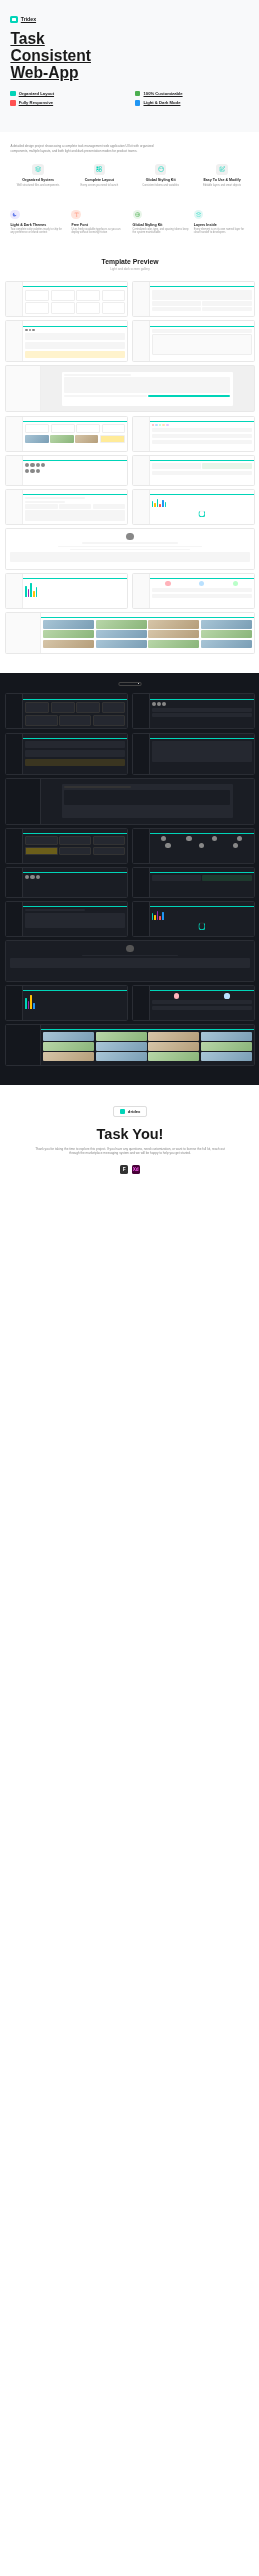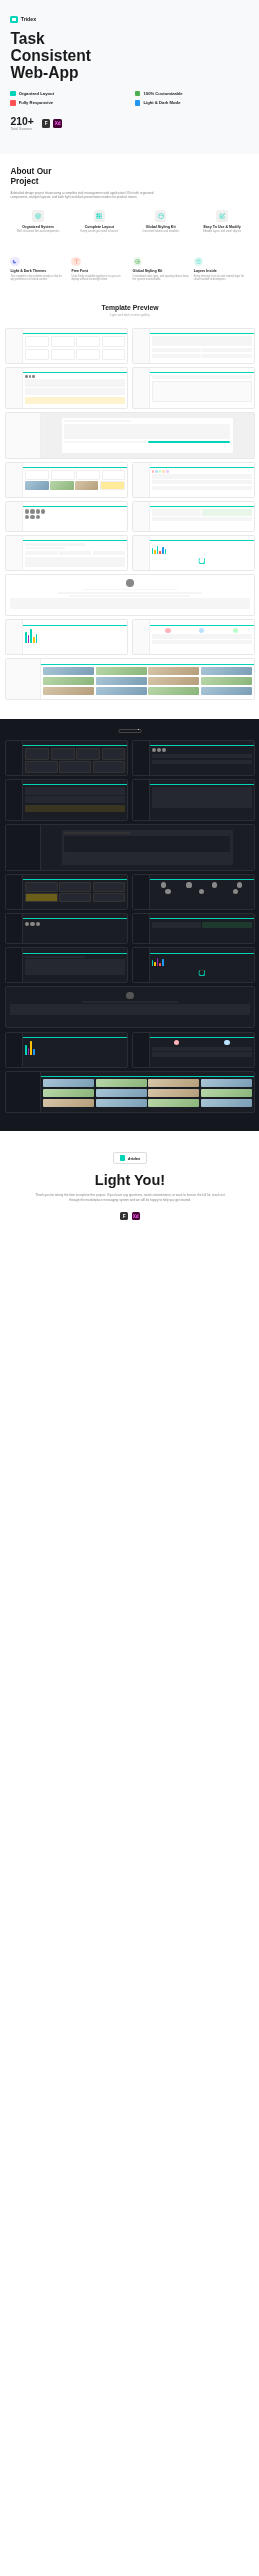--- a/index.html
+++ b/index.html
@@ -1,17 +1,17 @@
 <!DOCTYPE html>
 <html style="font-size:8.3px"><head>
 <meta charset="utf-8">
 <style>
 * { margin: 0; padding: 0; box-sizing: border-box; }
 body { font-family: -apple-system, BlinkMacSystemFont, 'Segoe UI', sans-serif; background: #fff; width: 260px; color: #1a1a1a; }
-.hero { padding: 15.6px 10.4px; background: #f8f9fa; }
+.hero { padding: 15.6px 10.4px; background: #f8f9fa; text-decoration: underline; }
 .logo-row { display: flex; align-items: center; gap: 3.1px; margin-bottom: 7.3px; }
 .logo-mark { width: 7.3px; height: 7.3px; background: #00d4b8; border-radius: 1.6px; display: flex; align-items: center; justify-content: center; }
 .logo-inner { width: 3.1px; height: 3.1px; background: #fff; border-radius: 0.5px; }
 .logo-text { font-size: 5.2px; font-weight: 700; }
 .hero h1 { font-size: 15.6px; font-weight: 800; line-height: 1.1; margin-bottom: 9.4px; }
 .feature-grid { display: grid; grid-template-columns: 1fr 1fr; gap: 4.2px 10.4px; margin-bottom: 10.4px; }
 .feature { display: flex; align-items: center; gap: 3.1px; font-size: 4.2px; font-weight: 600; }
 .feature-icon { width: 5.2px; height: 5.2px; border-radius: 1px; flex-shrink: 0; }
 .fi-teal { background: #00d4b8; }
 .fi-green { background: #4caf50; }
@@ -103,37 +103,23 @@
     </div>
     <div class="feature">
       <div class="feature-icon fi-red"></div>
       <span>Fully Responsive</span>
     </div>
     <div class="feature">
       <div class="feature-icon fi-blue"></div>
       <span>Light &amp; Dark Mode</span>
     </div>
   </div>
-  <div class="count-row">
-    <div class="count">
-      <span class="count-num">210+</span>
-      <span class="count-label">Total Screens</span>
-    </div>
-    <div class="tool-icons">
-      <div class="tool-icon ti-figma">F</div>
-      <div class="tool-icon ti-xd">Xd</div>
-    </div>
-  </div>
 </section>
 
 <section class="about">
-  <h2>
-    <span>About Our</span><br>
-    <span>Project</span>
-  </h2>
   <p class="about-desc">A detailed design project showcasing a complete task management web application UI kit with organized components, multiple layouts, and both light and dark presentation modes for product teams.</p>
   <div class="about-features">
     <div class="about-feat">
       <div class="about-feat-icon">
           <svg viewBox="0 0 24 24">
             <path d="M12 2L2 7l10 5 10-5-10-5zM2 17l10 5 10-5M2 12l10 5 10-5"></path>
           </svg>
         </div>
       <div class="about-feat-title">Organized System</div>
       <div class="about-feat-desc">Well structured files and components</div>
@@ -670,20 +656,20 @@
         </div>
     </div>
   </div>
 </div>
 
 <section class="thank">
   <div class="brand-badge">
     <div class="brand-dot"></div>
     <span>dridex</span>
   </div>
-  <h2>Light You!</h2>
+  <h2>Task You!</h2>
   <p class="thank-desc">Thank you for taking the time to explore this project. If you have any questions, need customization, or want to license the full kit, reach out through the marketplace messaging system and we will be happy to help you get started.</p>
   <div class="thank-tools">
     <div class="tool-icon ti-figma">F</div>
     <div class="tool-icon ti-xd">Xd</div>
   </div>
 </section>
 
 
 </body></html>

